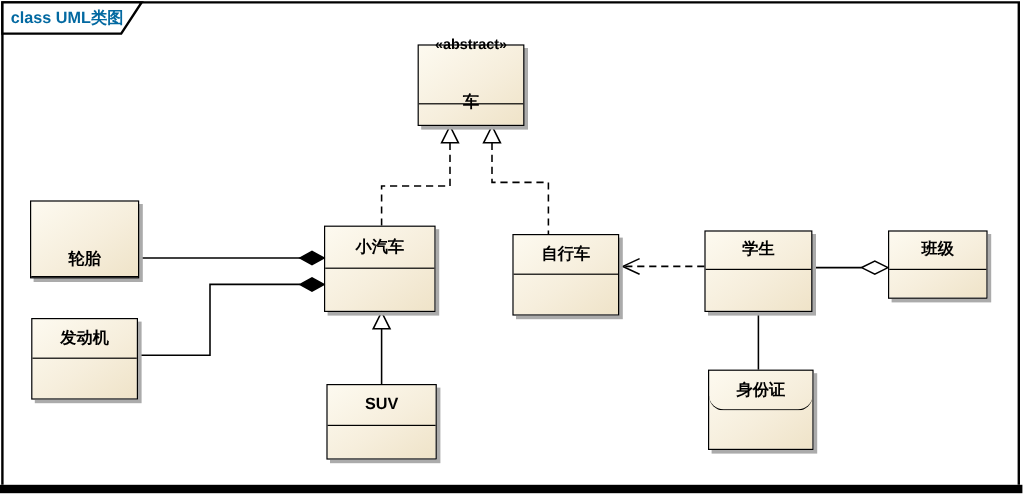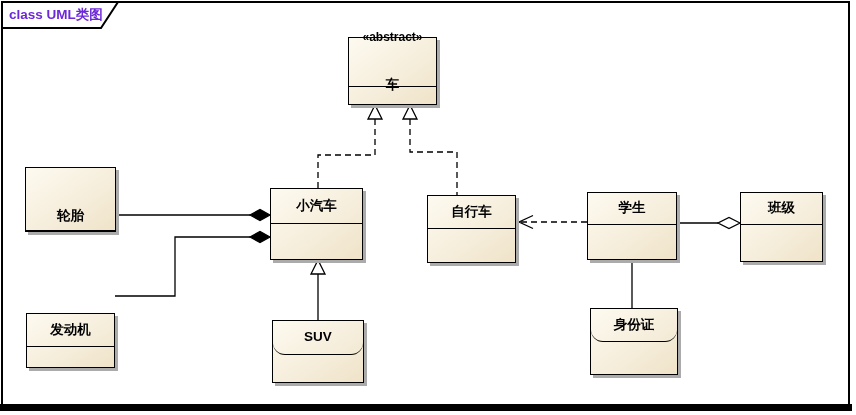--- a/index.html
+++ b/index.html
@@ -18,21 +18,21 @@
   .name-comp{
     display:flex;flex-direction:column;align-items:center;justify-content:center;
     border-bottom:1.3px solid #000;
     font-weight:bold;color:#000;line-height:1.25;
   }
   .stereotype{font-size:12px;font-weight:bold;}
   .cls-name{font-size:13.5px;font-weight:bold;}
   .body-comp{flex:1;}
   #frame-title{
     position:absolute;left:9px;top:6px;
-    font-size:13.5px;font-weight:bold;color:#6d28d9;white-space:nowrap;
+    font-size:13.5px;font-weight:bold;color:#0369a1;white-space:nowrap;
   }
 </style>
 </head>
 <body>
 
 <div id="stage">
   <svg id="diagram-svg" width="856" height="415" xmlns="http://www.w3.org/2000/svg">
     <g id="frame-layer">
         <path d="M 2 404 L 2 2 L 849 2 L 849 404" fill="none" stroke="#000000" stroke-width="2"></path>
         <rect x="0" y="404" width="852" height="7" fill="#000000"></rect>
@@ -79,51 +79,51 @@
           <div class="cls-name">车</div>
         </div>
         <div class="body-comp"></div>
       </div>
       <div class="uml-class" style="left: 25px; top: 167px; width: 91px; height: 65px;">
         <div class="name-comp" style="height: 31px; margin-top: 35px;">
           <div class="cls-name">轮胎</div>
         </div>
         <div class="body-comp"></div>
       </div>
-      <div class="uml-class" style="left: 26px; top: 265px; width: 89px; height: 55px; margin-top: 48px;">
+      <div class="uml-class" style="left: 26px; top: 265px; width: 89px; height: 68px;">
         <div class="name-comp" style="height: 32px;">
           <div class="cls-name">发动机</div>
         </div>
         <div class="body-comp"></div>
       </div>
       <div class="uml-class" style="left: 270px; top: 188px; width: 93px; height: 72px;">
         <div class="name-comp" style="height: 34px;">
           <div class="cls-name">小汽车</div>
         </div>
         <div class="body-comp"></div>
       </div>
       <div class="uml-class" style="left: 272px; top: 320px; width: 92px; height: 63px;">
-        <div class="name-comp" style="height: 33px; border-radius: 12px;">
+        <div class="name-comp" style="height: 33px;">
           <div class="cls-name">SUV</div>
         </div>
         <div class="body-comp"></div>
       </div>
       <div class="uml-class" style="left: 427px; top: 195px; width: 89px; height: 68px;">
         <div class="name-comp" style="height: 32px;">
           <div class="cls-name">自行车</div>
         </div>
         <div class="body-comp"></div>
       </div>
       <div class="uml-class" style="left: 587px; top: 192px; width: 90px; height: 68px;">
         <div class="name-comp" style="height: 31px; text-align: center;">
           <div class="cls-name">学生</div>
         </div>
         <div class="body-comp"></div>
       </div>
-      <div class="uml-class" style="left: 740px; top: 192px; width: 83px; height: 70px;">
+      <div class="uml-class" style="left: 740px; top: 192px; width: 83px; height: 57px;">
         <div class="name-comp" style="height: 31px;">
           <div class="cls-name">班级</div>
         </div>
         <div class="body-comp"></div>
       </div>
       <div class="uml-class" style="left: 590px; top: 308px; width: 88px; height: 67px;">
         <div class="name-comp" style="height: 32px; border-radius: 12px;">
           <div class="cls-name">身份证</div>
         </div>
         <div class="body-comp"></div>

